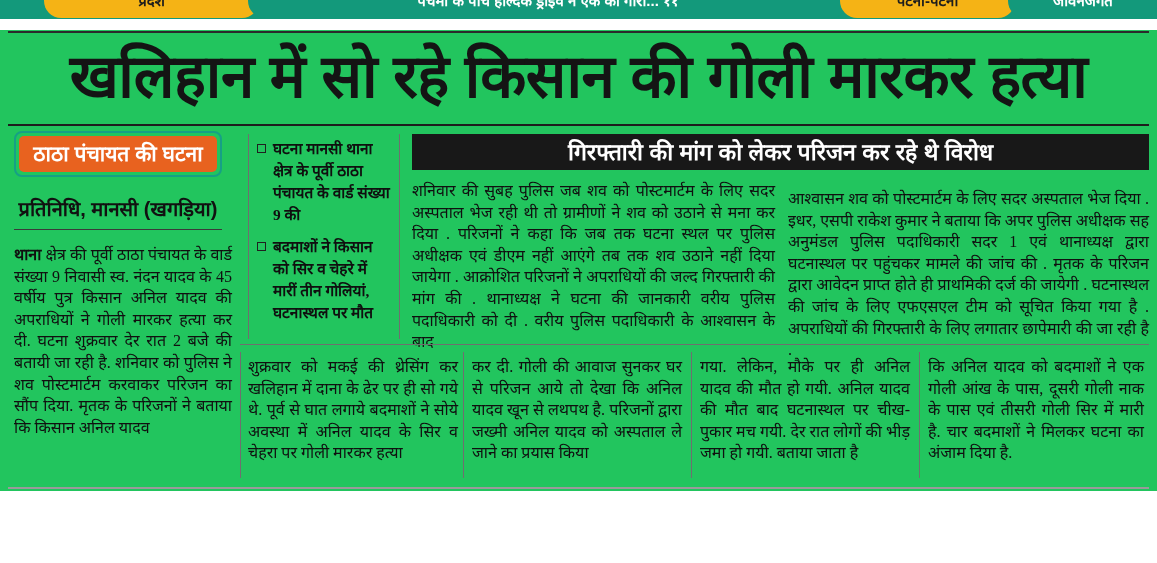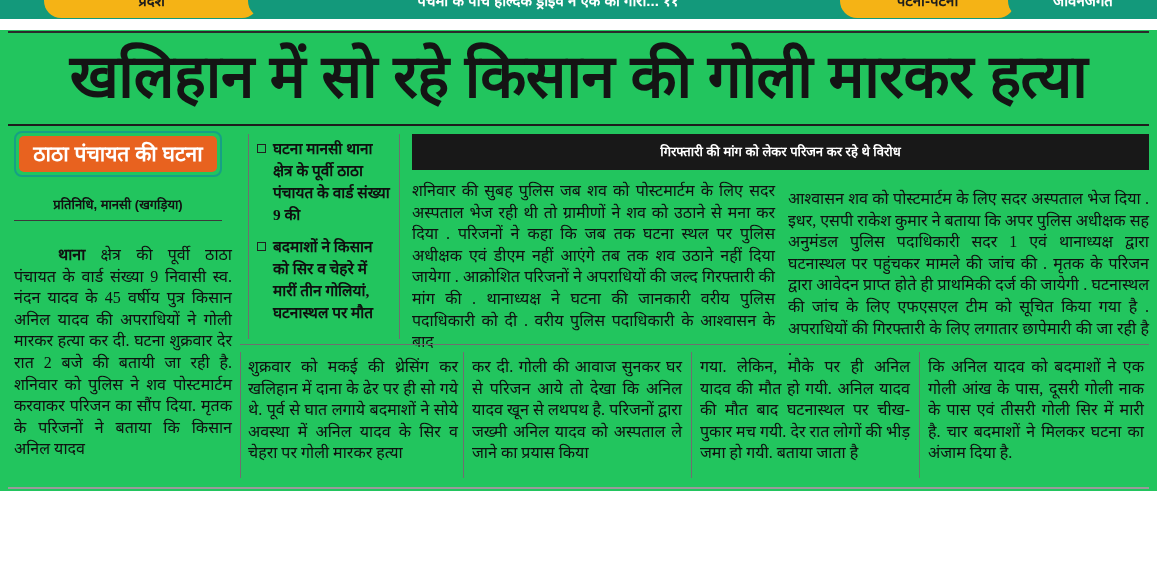--- a/index.html
+++ b/index.html
@@ -114,42 +114,42 @@
     font-weight: bold;
     line-height: 36px;
     text-align: center;
     white-space: nowrap;
     overflow: hidden;
   }
   .byline {
     margin-top: 18px;
     width: 208px;
     text-align: center;
-    font-size: 13px;
+    font-size: 20px;
     font-weight: bold;
     color: #111111;
     white-space: nowrap;
   }
   .byline-rule {
     margin-top: 7px;
     width: 208px;
     height: 1px;
     background: #3a3a3a;
   }
 
   
   .bodytext {
     font-family: "Liberation Serif", serif;
     font-size: 16px;
     line-height: 21.6px;
     color: #101010;
     text-align: justify;
     text-justify: inter-word;
   }
-  .bodytext b { font-weight: bold; margin-left: 44px; }
+  .bodytext b { font-weight: bold; }
 
   .col1 {
     position: absolute;
     left: 14px; top: 244px;
     width: 218px;
     height: 235px;
   }
 
   
   .bulletcol {
@@ -182,21 +182,21 @@
   }
 
   
   .blackbar {
     position: absolute;
     left: 412px; top: 134px;
     width: 737px;
     height: 36px;
     background: #181818;
     color: #ffffff;
-    font-size: 13px;
+    font-size: 23px;
     font-weight: bold;
     line-height: 36px;
     text-align: center;
     white-space: nowrap;
     overflow: hidden;
   }
 
   
   .col-a {
     position: absolute;

